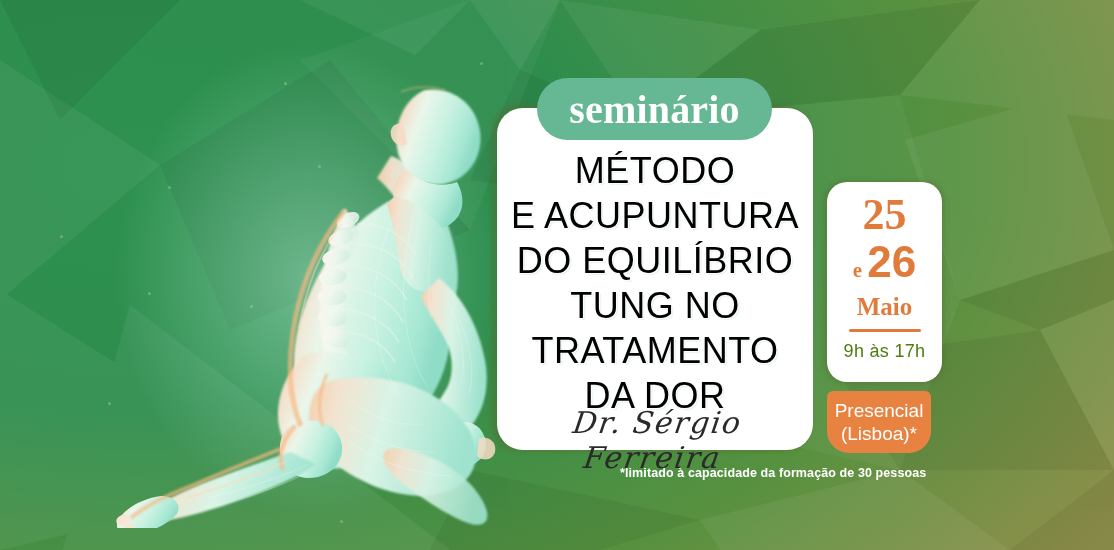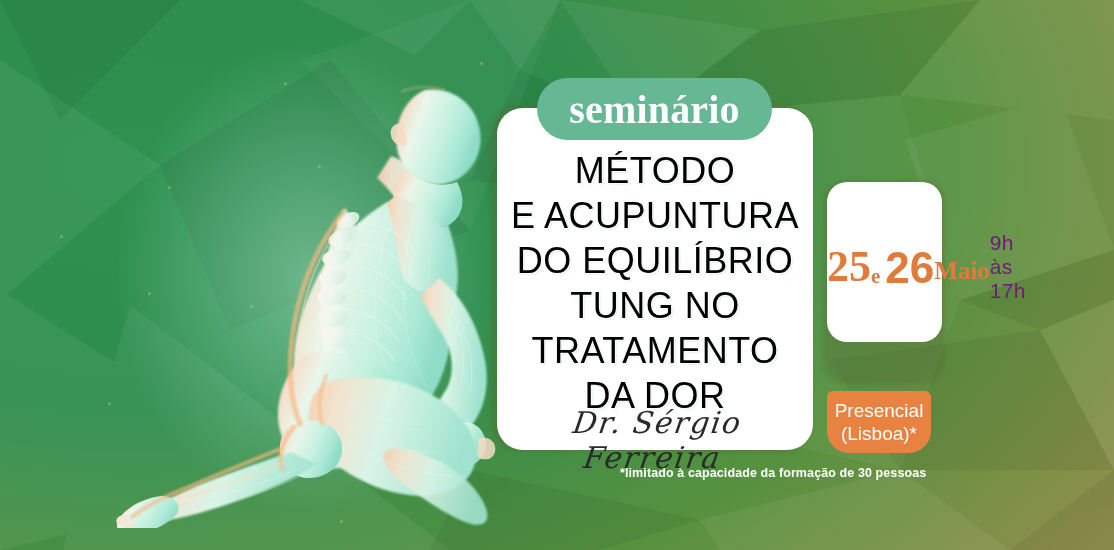--- a/index.html
+++ b/index.html
@@ -106,24 +106,24 @@
     position:absolute;
     left:823px; top:180px;
     width:122px; height:204px;
     border-radius:22px;
     background:rgba(86,104,48,.32);
     filter:blur(2px);
   }
   .date-card {
     position:absolute;
     left:827px; top:182px;
-    width:115px; height:160px;
+    width:115px; height:200px;
     background:#ffffff;
     border-radius:20px;
-    display:flex; align-items:center;
+    display:flex; flex-direction:column; align-items:center;
     padding-top:10px;
     z-index:3;
   }
   .d-25 {
     font-family:"Liberation Serif", serif;
     font-weight:700; font-size:44px; line-height:46px;
     color:#e07b3c;
   }
   .d-26row {
     display:flex; align-items:baseline; justify-content:center;
@@ -141,21 +141,21 @@
     font-family:"Liberation Serif", serif;
     font-weight:700; font-size:25px; line-height:30px;
     color:#e07b3c; margin-top:8px;
   }
   .d-rule {
     width:72px; height:3px; background:#e07b3c;
     margin:7px 0 9px 0; border-radius:2px;
   }
   .d-hours {
     font-family:"Liberation Sans", sans-serif;
-    font-size:21px; color:#701a75; letter-spacing:.3px;
+    font-size:18px; color:#4d7c0f; letter-spacing:.3px;
   }
 
   
   .badge-presencial {
     position:absolute;
     left:827px; top:391px;
     width:104px; height:62px;
     background:#e88241;
     border-radius:6px 6px 22px 22px;
     display:flex; flex-direction:column;

